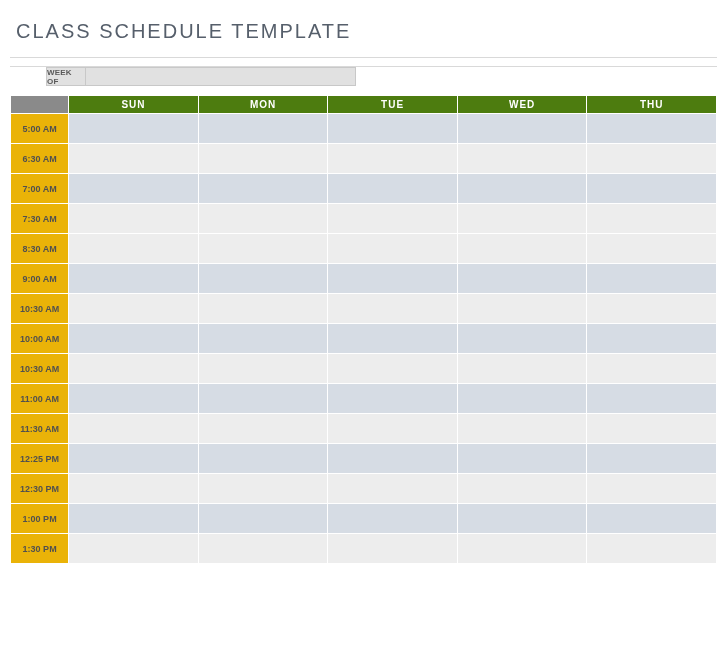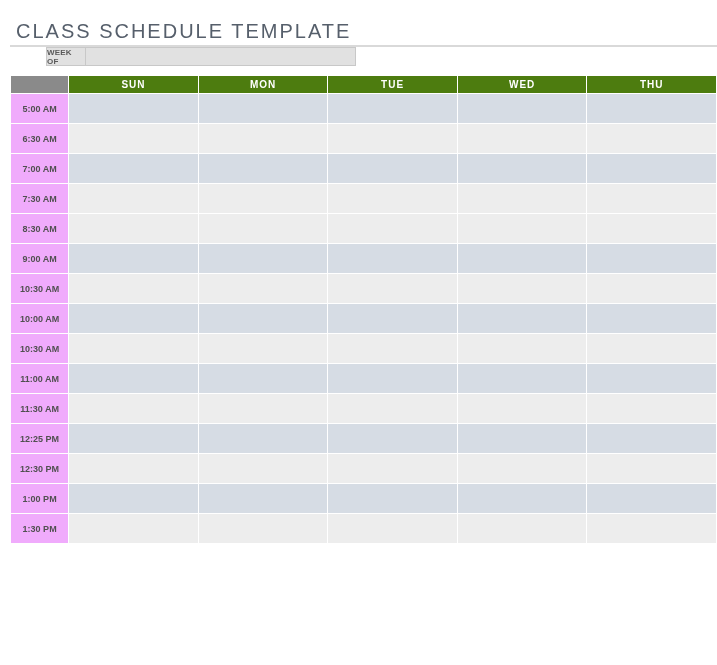--- a/index.html
+++ b/index.html
@@ -9,27 +9,27 @@
     width: 717px;
     height: 665px;
     overflow: hidden;
     padding: 10px 0 0 10px;
   }
   .title {
     font-size: 20px;
     font-weight: 400;
     letter-spacing: 2px;
     color: #565f6b;
-    padding: 10px 6px 2px 6px;
+    padding: 10px 6px 14px 6px;
     border-bottom: 1px solid #d9d9d9;
   }
   .weekof-row {
     display: flex;
     align-items: stretch;
-    margin-top: 0;
+    margin-top: 8px;
     border-top: 1px solid #d9d9d9;
     padding-left: 36px;
   }
   .weekof-label {
     width: 40px;
     background: #e1e1e1;
     border: 1px solid #c8c8c8;
     font-size: 8px;
     font-weight: bold;
     color: #5a5a5a;
@@ -68,21 +68,21 @@
     background: #4d7c0f;
     color: #ffffff;
     font-size: 10px;
     font-weight: bold;
     letter-spacing: 1px;
     height: 18px;
     text-align: center;
     width: 129px;
   }
   .time-cell {
-    background: #f0abfc;
+    background: #eab308;
     color: #505050;
     font-size: 9px;
     font-weight: bold;
     text-align: center;
     height: 30px;
     width: 58px;
   }
   .slot {
     height: 30px;
     width: 129px;

